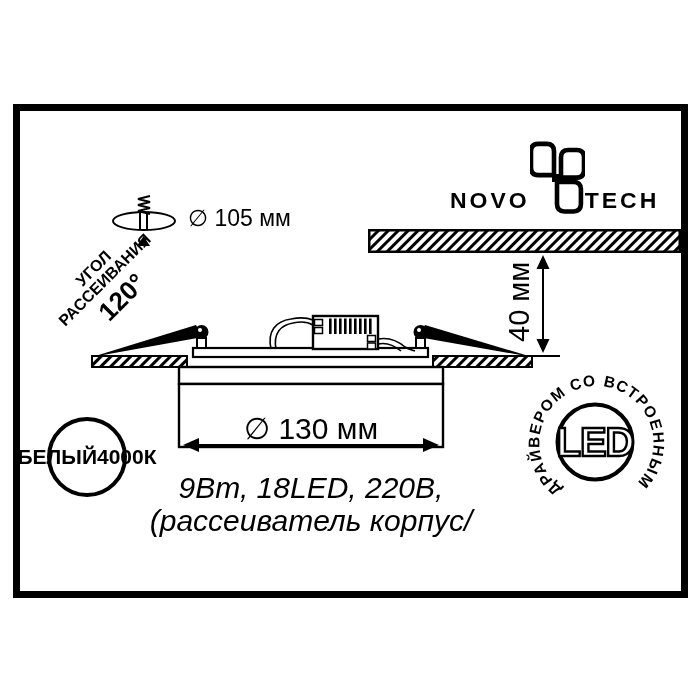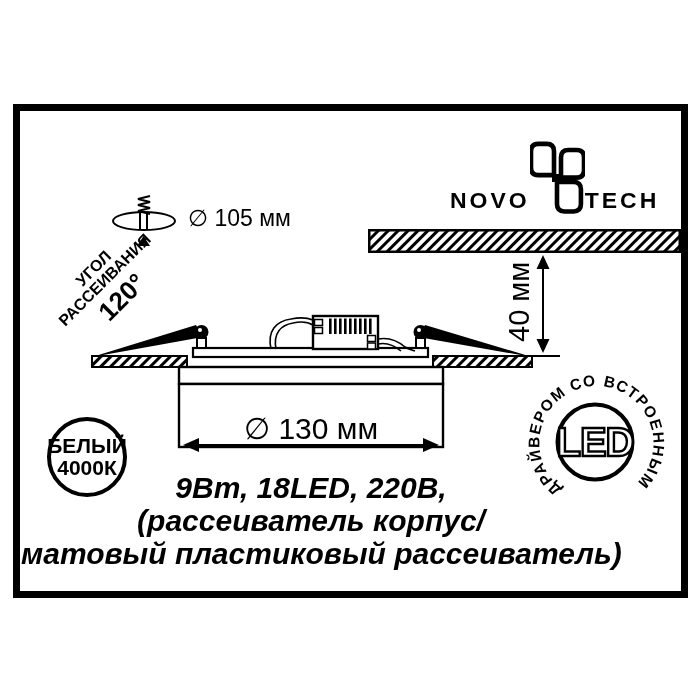--- a/index.html
+++ b/index.html
@@ -33,27 +33,27 @@
   
   #depth-label{
     left:484px;top:291px;width:70px;height:32px;
     transform:rotate(-90deg);
     font-size:29px;text-align:center;white-space:nowrap;
   }
   
   #color-badge{
     left:47px;top:417px;width:72px;height:72px;
     border:4px solid #000;border-radius:50%;
-    display:flex;flex-direction:column;align-items:center;justify-content:center;
+    display:flex;flex-direction:row;align-items:center;justify-content:center;
     font-weight:bold;font-size:21px;line-height:22px;white-space:nowrap;
   }
   
   #specs{
     left:21px;top:471px;width:580px;text-align:center;
-    font-weight:bold;font-style:italic;font-size:30px;line-height:33px;
+    font-weight:normal;font-style:italic;font-size:30px;line-height:33px;
     white-space:nowrap;
   }
   svg text{font-family:"Liberation Sans", sans-serif;}
 </style>
 </head>
 <body>
 
 <svg width="0" height="0" style="position:absolute" aria-hidden="true">
   <defs>
     <pattern id="hatch" width="7" height="7" patternUnits="userSpaceOnUse" patternTransform="rotate(45)">
@@ -170,14 +170,13 @@
   <circle cx="594" cy="441" r="37.5" fill="#fff" stroke="#000" stroke-width="4"></circle>
   <text x="594" y="455" font-size="40" font-weight="bold" text-anchor="middle" fill="#fff" stroke="#000" stroke-width="2.4" letter-spacing="-1">LED</text>
   <text font-size="15.5" font-weight="bold" fill="#000" letter-spacing="1.4">
     <textPath href="#ringPath">ДРАЙВЕРОМ СО ВСТРОЕННЫМ</textPath>
   </text>
 </svg>
 
 <div class="abs" id="specs">
   <div>9Вт, 18LED, 220В,</div>
   <div>(рассеиватель корпус/</div>
-  <div>матовый пластиковый рассеиватель)</div>
 </div>
 
 </body></html>

